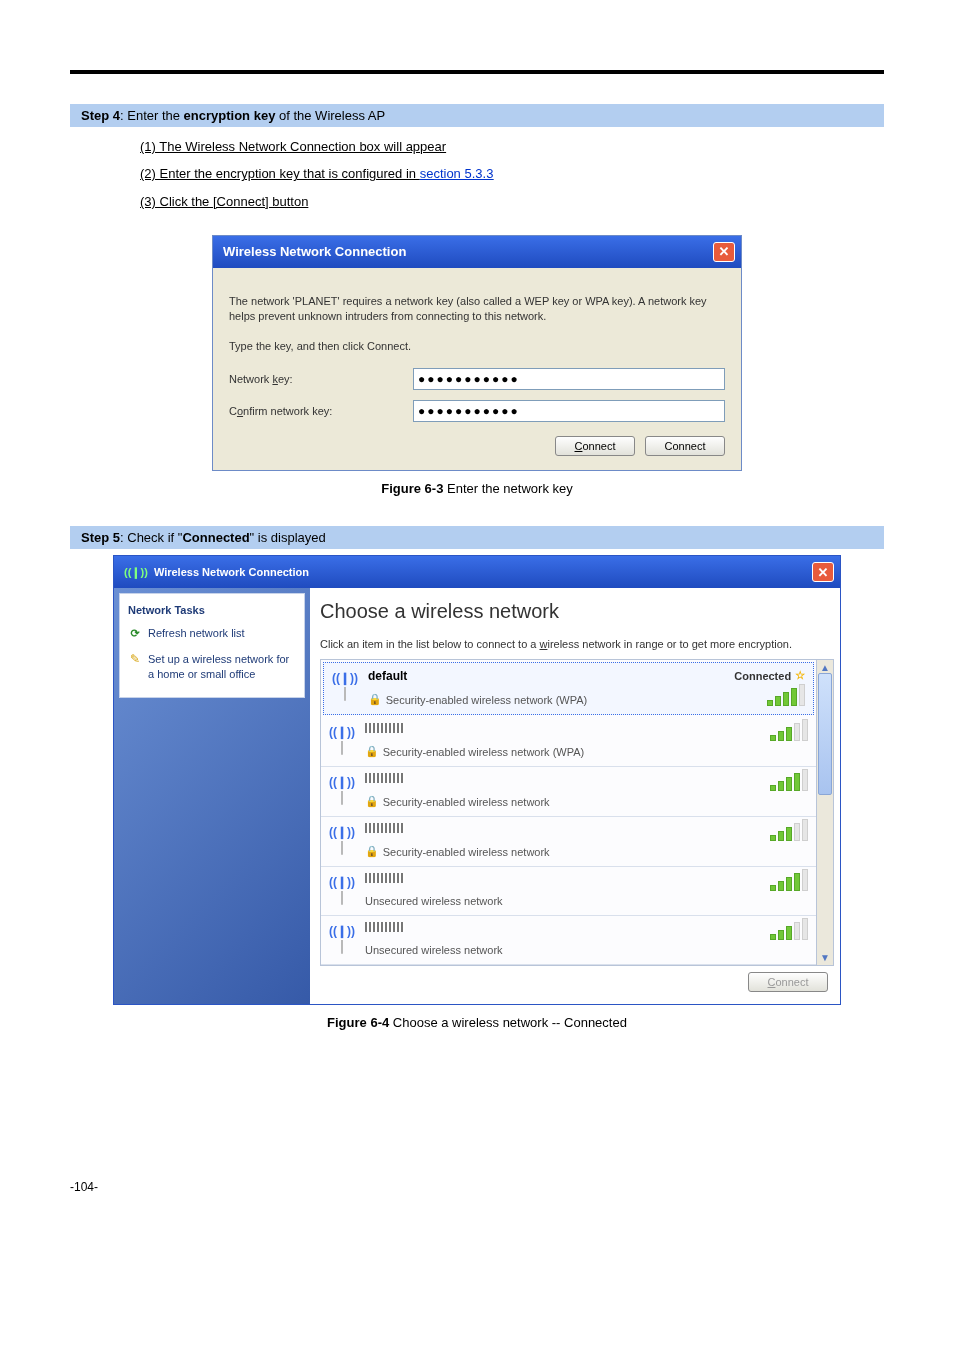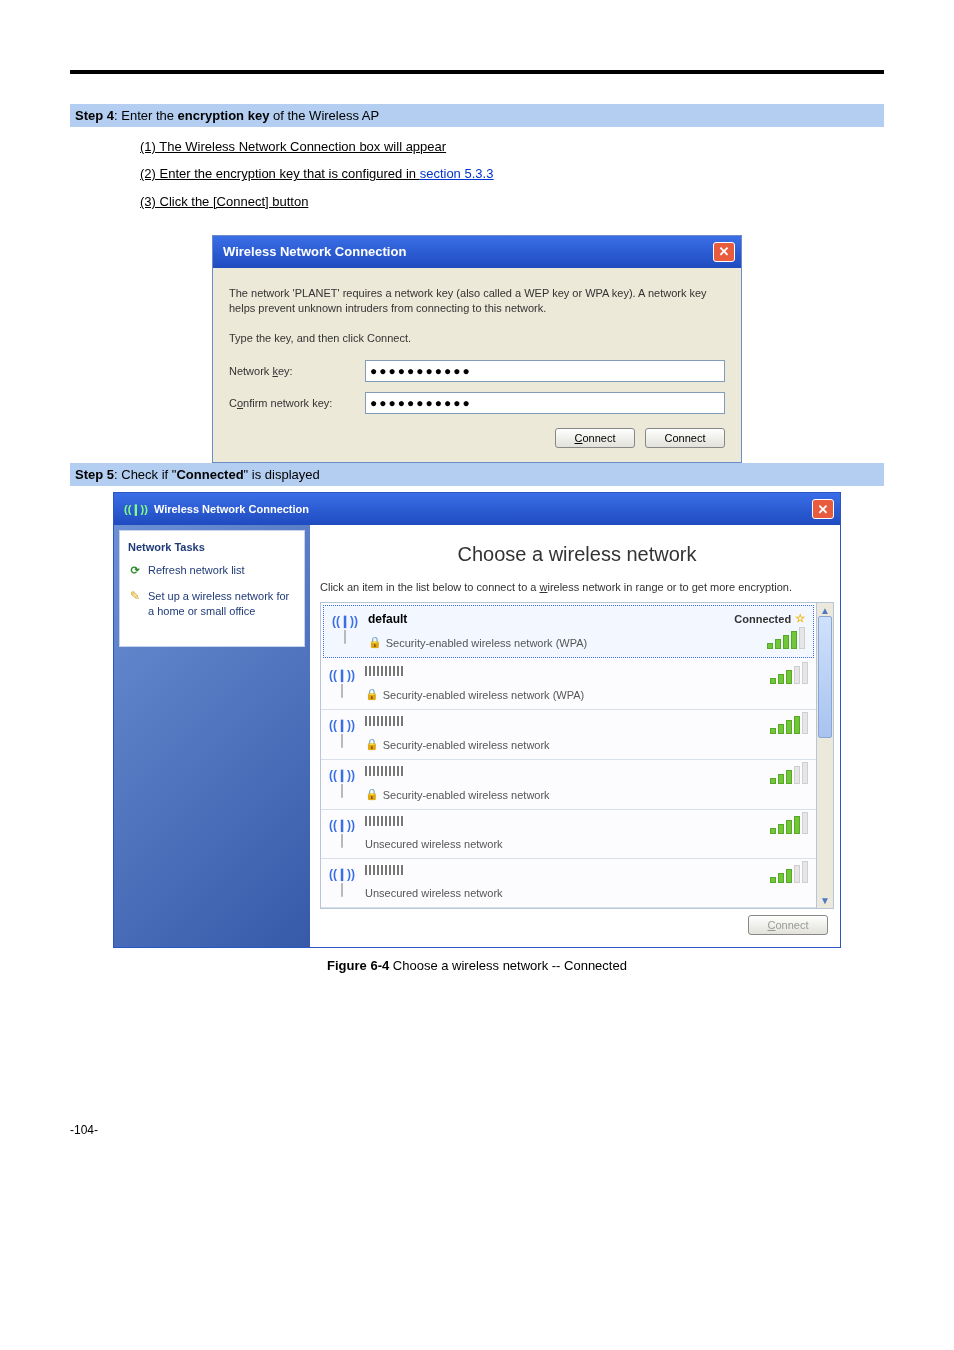--- a/index.html
+++ b/index.html
@@ -14,21 +14,21 @@
     margin: 0 auto;
     padding: 70px 70px 40px 70px;
     box-sizing: border-box;
   }
   .hr-top {
     border-top: 4px solid #000;
     margin-bottom: 30px;
   }
   .step-bar {
     background: #b3cef0;
-    padding: 4px 5px;
+    padding: 4px 11px;
     margin-bottom: 6px;
   }
   .step-bar b { font-weight: bold; }
   .ord-list {
     margin: 6px 0 20px 70px;
     line-height: 2.1;
     text-decoration: underline;
   }
   a.section-link { color: #0033cc; text-decoration: underline; margin-top: 40px; }
   .figure-caption {
@@ -65,28 +65,28 @@
     border-radius: 3px;
     display: flex;
     align-items: center;
     justify-content: center;
     color: #fff;
     font-weight: bold;
     font-size: 13px;
     line-height: 1;
   }
   .dialog1-body {
-    padding: 18px 16px 14px 16px;
+    padding: 26px 16px 14px 16px;
     font-family: Tahoma, sans-serif;
     font-size: 11px;
     color: #333;
   }
   .dialog1-body p { margin: 0 0 14px 0; line-height: 1.4; }
   .form-row { display: flex; align-items: center; margin-bottom: 10px; }
-  .form-row label { width: 136px; }
+  .form-row label { width: 184px; }
   .form-row label u { text-decoration: underline; }
   .form-row input {
     flex: 1;
     border: 1px solid #7f9db9;
     padding: 3px 4px;
     font-family: Tahoma, sans-serif;
     font-size: 12px;
     letter-spacing: 2px;
   }
   .dialog1-buttons {
@@ -128,21 +128,21 @@
   .antenna-icon { color: #7fff7f; font-size: 11px; }
   .dialog2-body { display: flex; }
   .side-panel {
     width: 196px;
     background: linear-gradient(135deg,#6b90d4,#365aa8);
   }
   .side-card {
     background: #fff;
     margin: 5px;
     border: 1px solid #c7d3ea;
-    padding: 10px 8px 16px 8px;
+    padding: 10px 8px 4px 8px;
   }
   .side-card h4 {
     margin: 0 0 10px 0;
     color: #1f3b77;
     font-size: 11px;
     font-weight: bold;
   }
   .side-link {
     display: flex;
     align-items: flex-start;
@@ -159,26 +159,25 @@
     content: "i"; color: #2b6cb0; font-style: italic; font-weight:bold;
     border: 1px solid #2b6cb0; border-radius: 50%;
     width: 12px; height: 12px; display:inline-flex;
     align-items:center; justify-content:center; font-size:9px;
   }
   .gear-ico { color: #c0392b; }
   .wizard-ico { color: #d39e00; font-size: 12px; }
 
   .main-panel { flex: 1; padding: 12px 6px 6px 10px; display:flex; flex-direction:column; }
   .main-panel h2 {
-    margin: 6px 0 14px 0;
+    margin: 0 0 14px 0;
     font-family: "Franklin Gothic Medium", Arial, sans-serif;
     font-weight: normal;
     font-size: 20px;
     color: #333;
-    text-align: center;
   }
   .main-panel .subtext { color: #333; margin-bottom: 8px; line-height: 1.3; }
   .main-panel .subtext u { text-decoration: underline; }
 
   .net-list-wrap { display:flex; flex:1; }
   .net-list {
     flex: 1;
     border: 1px solid #b8c4d8;
     background: #fcfcfe;
   }
@@ -285,20 +284,23 @@
         <label><span>C</span><u>o</u><span>nfirm network key:</span></label>
         <input type="text" value="●●●●●●●●●●●" style="">
       </div>
       <div class="dialog1-buttons">
         <button class="xp-btn"><u>C</u><span>onnect</span></button>
         <button class="xp-btn">Connect</button>
       </div>
     </div>
   </div>
 
+  <div class="figure-caption">
+    <b>Figure 6-3</b><span> Enter the network key</span>
+  </div>
 
   <div class="step-bar">
     <b>Step 5</b><span>: Check if "</span><b>Connected</b><span>" is displayed</span>
   </div>
 
   <div class="dialog2">
     <div class="dialog2-title">
       <span class="title-left">
         <span class="antenna-icon">((❙))</span>
         <span>Wireless Network Connection</span>

